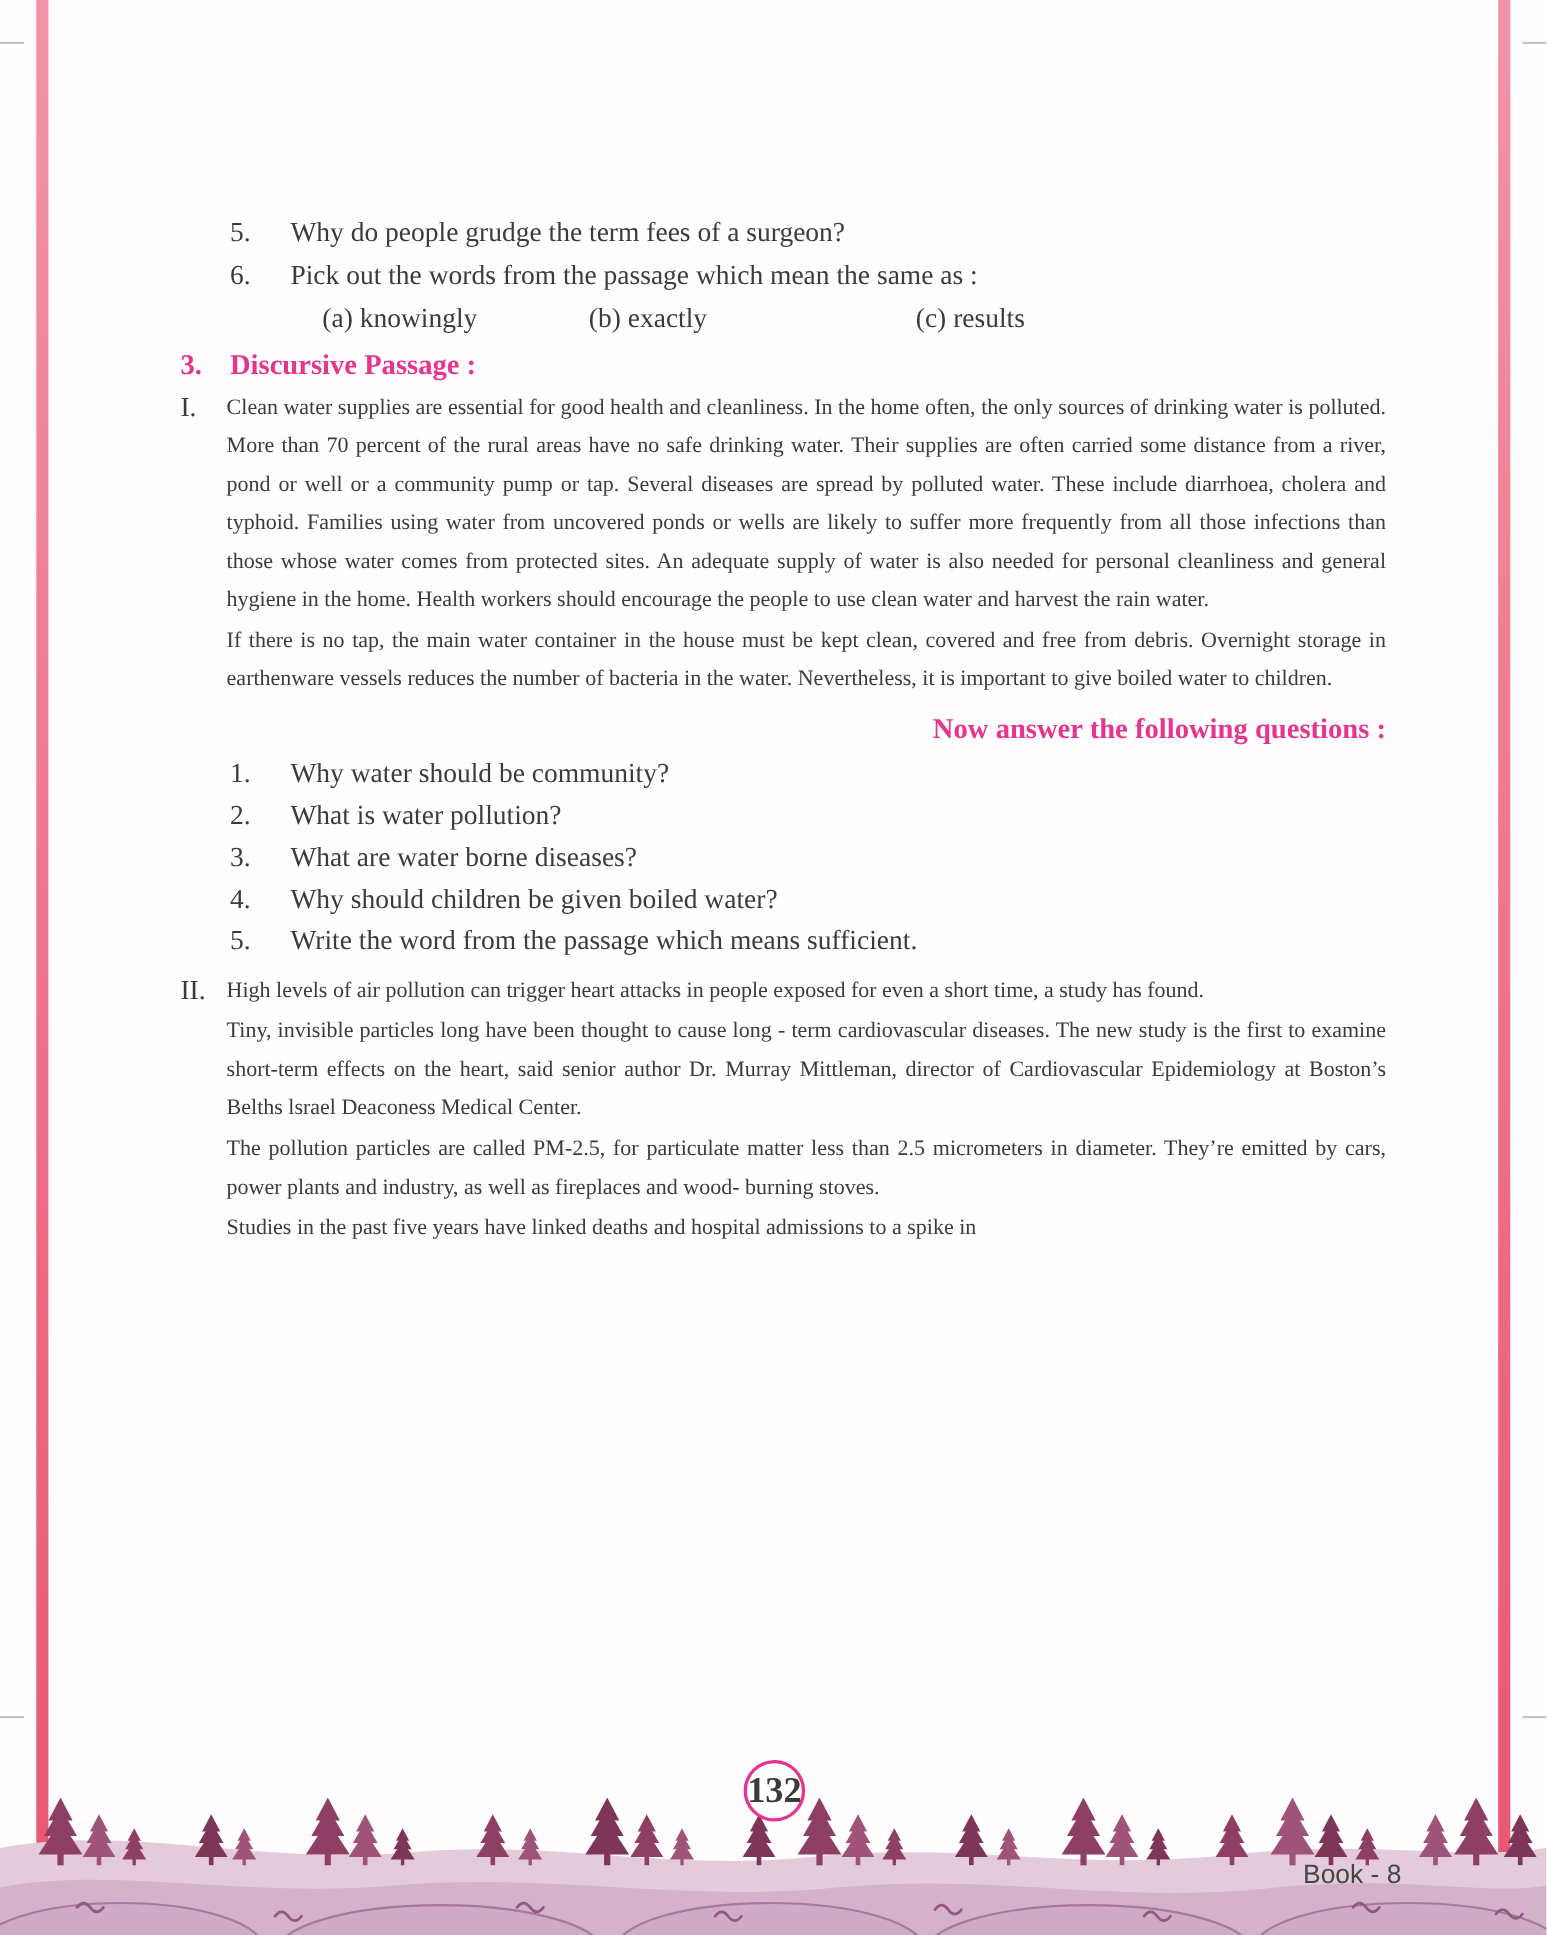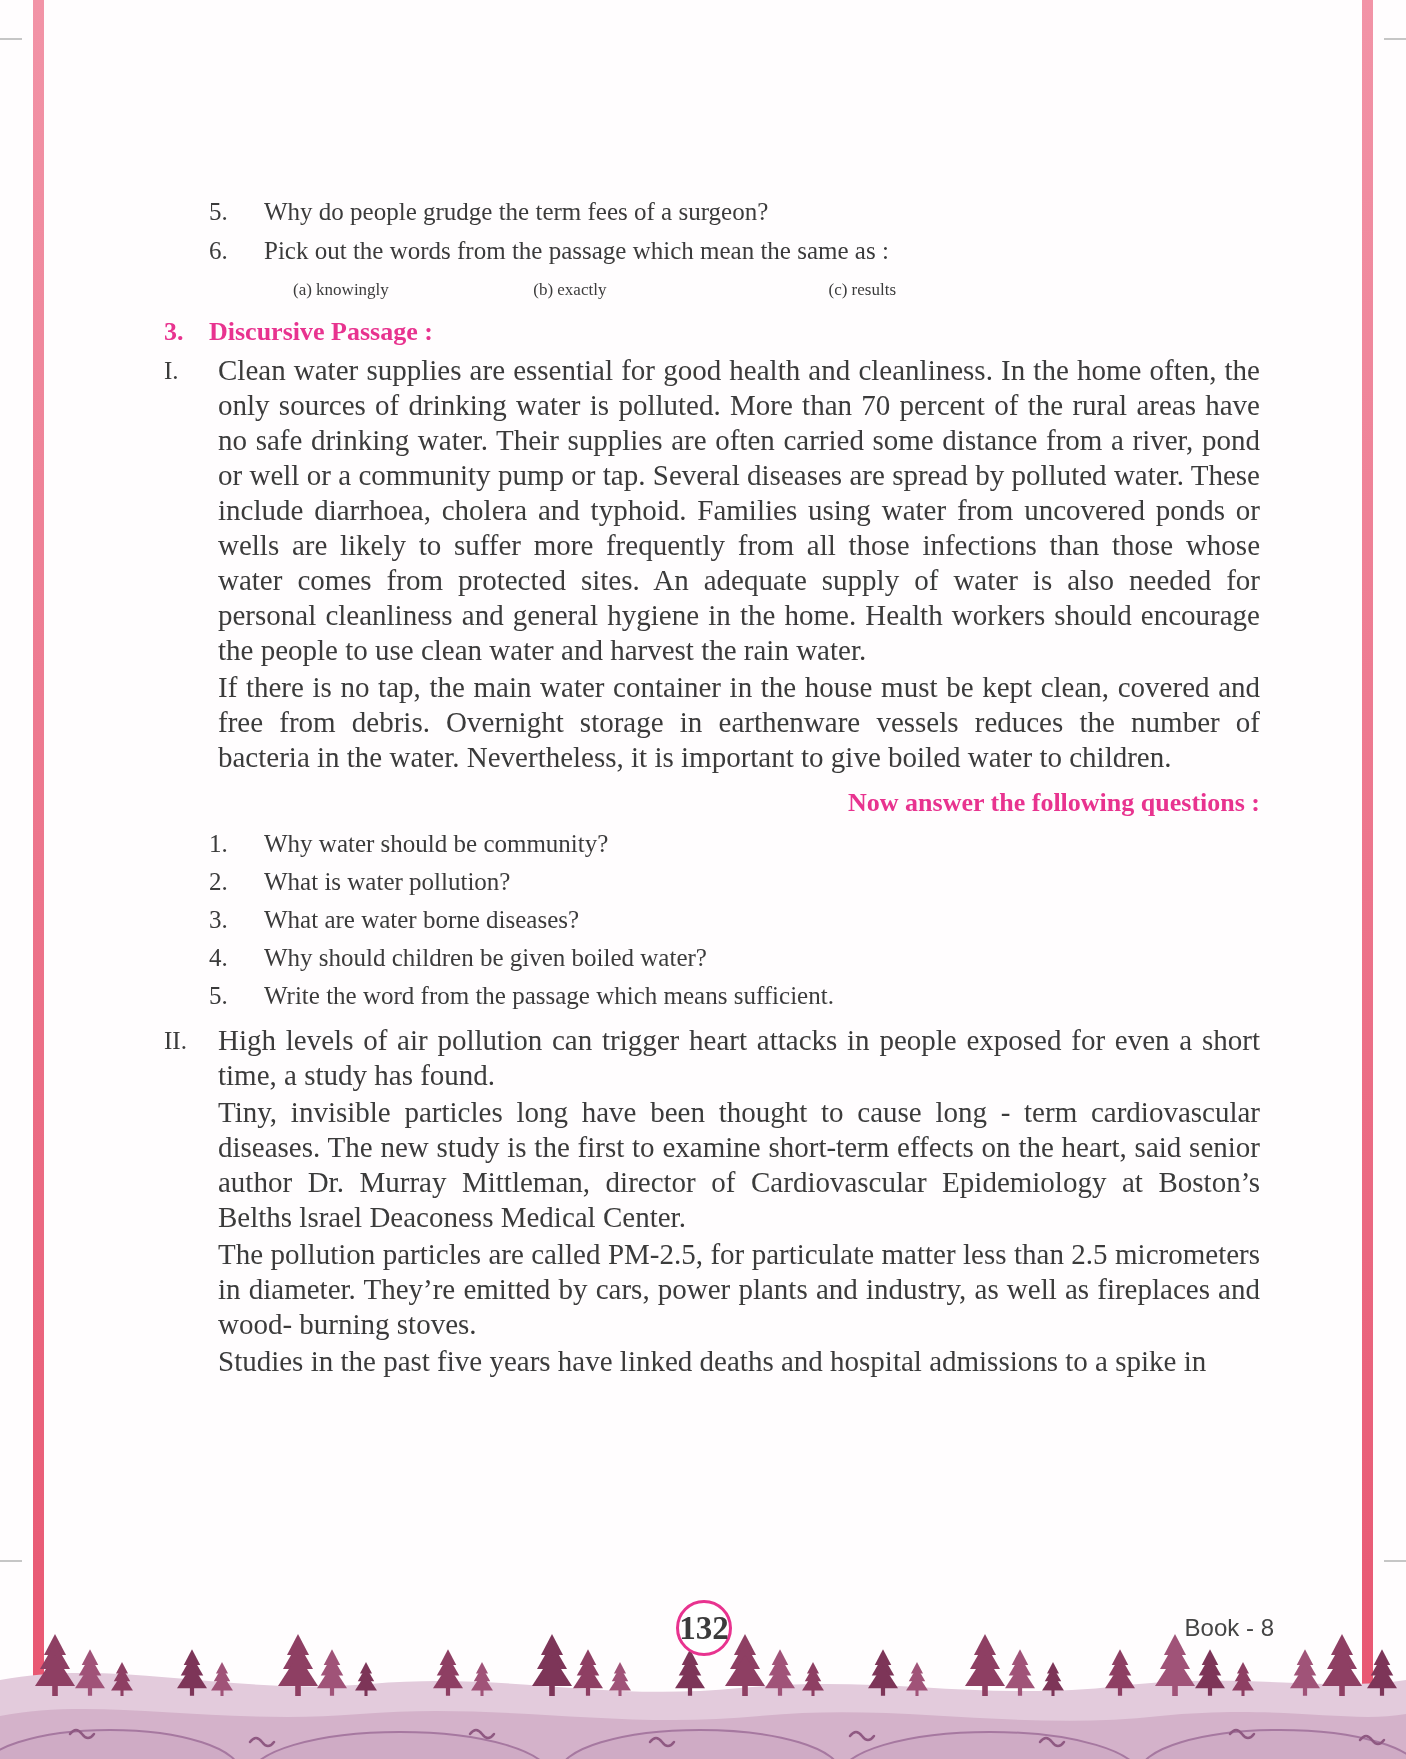--- a/index.html
+++ b/index.html
@@ -30,40 +30,40 @@
   .tick.bl { left: 0;  top: 1560px; width: 22px; height: 2px; }
   .tick.br { right: 0; top: 1560px; width: 22px; height: 2px; }
 
   
   .content { position: absolute; left: 164px; top: 192px; width: 1096px; }
 
   .list-row { display: flex; font-size: 25px; line-height: 39px; }
   .list-row .num { flex: none; margin-left: 45px; width: 55px; }
   .list-row .txt { flex: 1; }
 
-  .options-row { padding-left: 129px; font-size: 17px; line-height: 39px; }
+  .options-row { padding-left: 129px; font-size: 25px; line-height: 39px; }
   .options-row .opt   { display: inline-block; }
   .options-row .opt-a { width: 236px; }
   .options-row .opt-b { width: 291px; }
 
   .section-heading {
     display: flex; margin-top: 2px;
     color: var(--accent, #e8338f); font-weight: bold;
     font-size: 26px; line-height: 42px;
   }
   .section-heading .sec-num { flex: none; width: 45px; }
 
   .passage { position: relative; }
   .passage .roman {
     position: absolute; left: 0; top: 0;
     font-size: 25px; line-height: 35px;
   }
   .passage p {
-    margin-left: 54px;
-    font-size: 29px; line-height: 35px;
+    margin-left: 42px;
+    font-size: 20px; line-height: 35px;
     text-align: justify;
   }
   .passage p + p { margin-top: 2px; }
 
   .questions-heading {
     margin-top: 6px;
     color: var(--accent, #e8338f); font-weight: bold;
     font-size: 26px; line-height: 44px; text-align: right;
   }
   .q-list .list-row { line-height: 38px; }
@@ -73,21 +73,21 @@
   .page-circle {
     position: absolute; left: 676px; top: 1600px;
     width: 56px; height: 56px;
     border: 3px solid var(--accent, #e8338f); border-radius: 50%;
     background: #ffffff;
     display: flex; align-items: center; justify-content: center;
     font-weight: bold; font-size: 33px; color: #3b3b3b;
     z-index: 5;
   }
   .book-label {
-    position: absolute; right: 132px; top: 1614px;
+    position: absolute; right: 132px; top: 1691px;
     font-family: "Liberation Sans", sans-serif;
     font-size: 24px; color: #454545; z-index: 5;
   }
   .footer-art { position: absolute; left: 0; bottom: 0; width: 1406px; height: 175px; z-index: 2; }
   .footer-art svg { display: block; width: 100%; height: 100%; }
   .t1 { fill: var(--tree-dark, #8e3f63); }
   .t2 { fill: var(--tree-mid, #a05378); }
   .t3 { fill: var(--tree-deep, #7d3558); }
   .hill-back  { fill: var(--hill-light, #e3cbdc); }
   .hill-front { fill: var(--hill-mid, #d4b2ca); }

